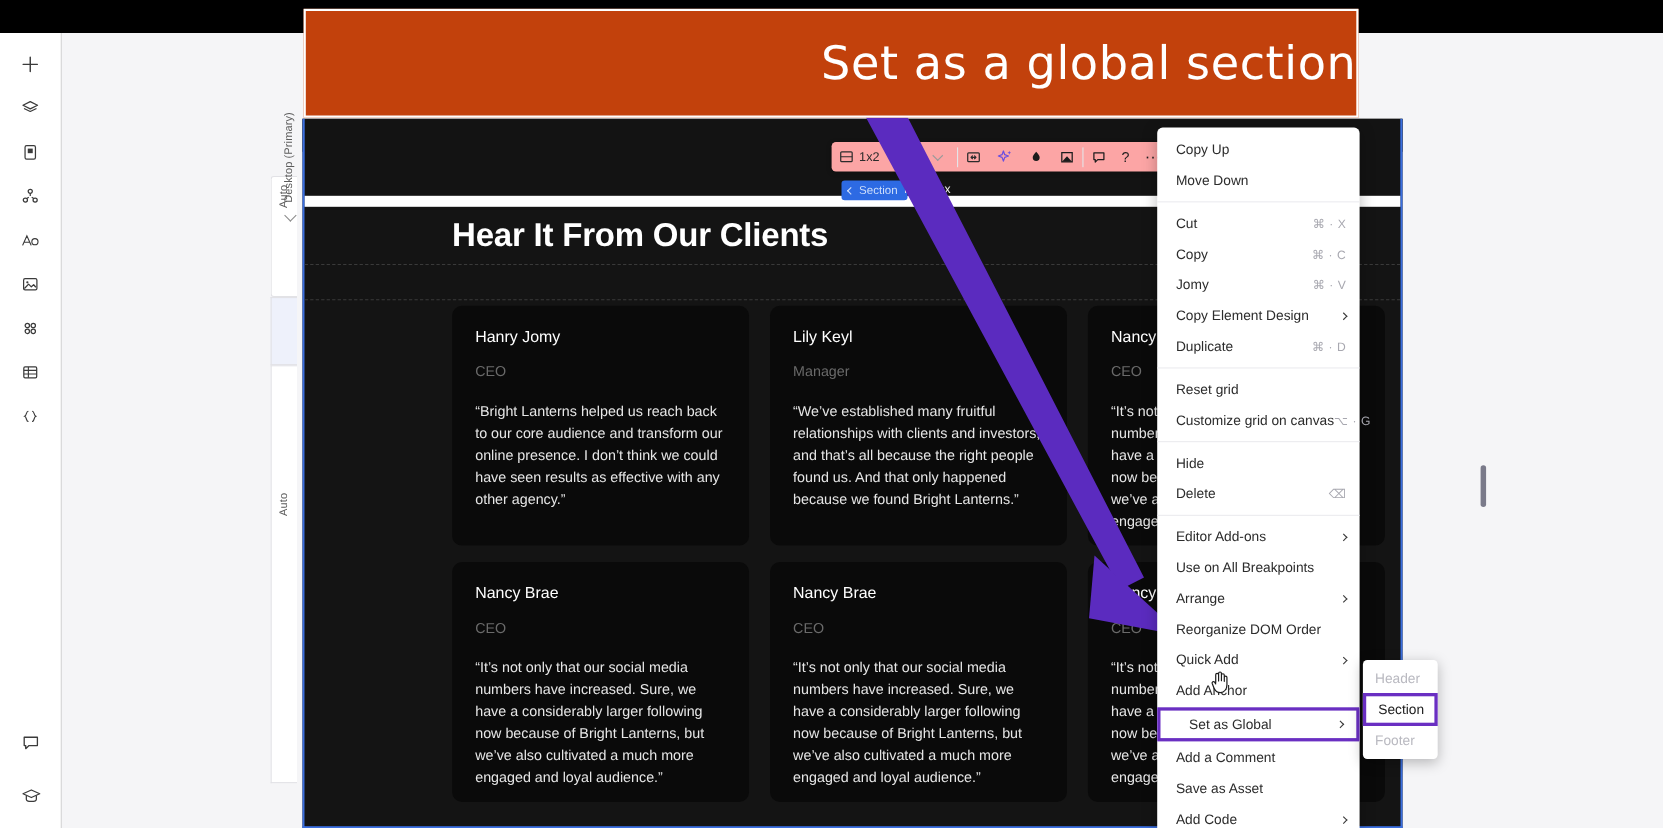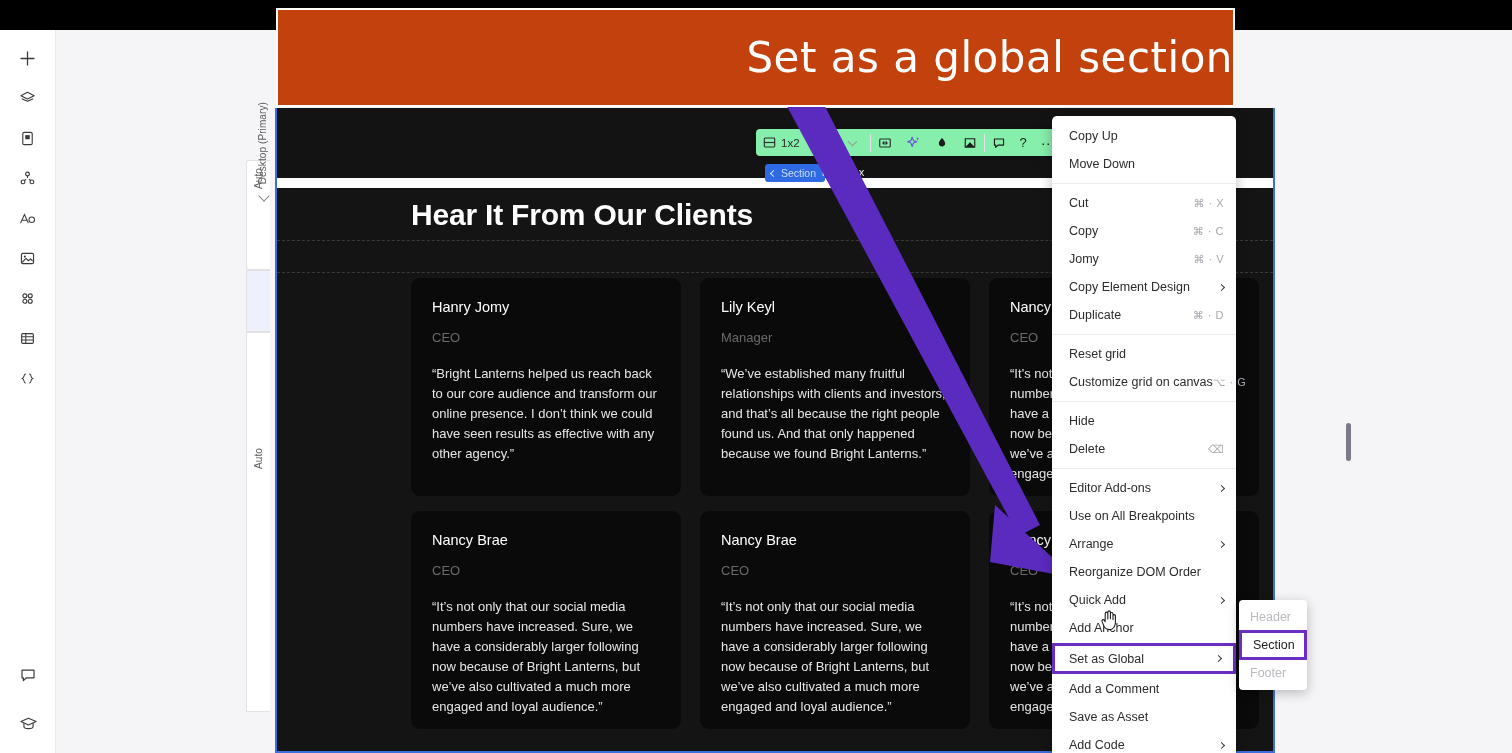--- a/index.html
+++ b/index.html
@@ -70,21 +70,21 @@
     background: #0c0c0c;
   }
   .frame-white-strip {
     position: absolute; left: 1000px; top: 30px; width: 17px; height: 25px;
     background: #ffffff;
   }
 
   
   .toolbar {
     position: absolute; left: 700px; top: 99px; width: 366px; height: 27px;
-    background: #86efac; border-radius: 4px; box-shadow: 0 1px 5px rgba(0,0,0,.22);
+    background: #fca5a5; border-radius: 4px; box-shadow: 0 1px 5px rgba(0,0,0,.22);
     display: flex; align-items: center; z-index: 30;
   }
   .tb-group { display: flex; align-items: center; height: 100%; }
   .tb-sep { width: 1px; height: 18px; background: #e4e4e8; }
   .tb-item {
     display: flex; align-items: center; justify-content: center; gap: 5px;
     height: 100%; padding: 0 7px; color: #2b2b2b; font-size: 11.5px; cursor: pointer;
   }
   .tb-caret { width: 7px; height: 7px; border-left: 1.3px solid #9a9a9a; border-bottom: 1.3px solid #9a9a9a;
               transform: rotate(-45deg); margin-bottom: 3px; }
@@ -148,21 +148,21 @@
     position: relative; height: 28px; display: flex; align-items: center;
     padding: 0 12px 0 17px; cursor: pointer; white-space: nowrap;
   }
   .mi .sc { margin-left: auto; color: #a8a8b0; font-size: 11px; letter-spacing: .5px; }
   .mi .arr { margin-left: auto; width: 5px; height: 5px;
              border-top: 1.4px solid #3a3a3a; border-right: 1.4px solid #3a3a3a;
              transform: rotate(45deg); }
   .mi-div { height: 1px; background: #ececef; margin: 5px 0; }
   .mi-highlight {
     background: #ffffff; border: 3px solid #6a2fc2; height: 31px;
-    margin: 1px 0; padding-left: 14px;
+    margin: 1px 0; padding-left: 26px;
   }
   .cursor-hand {
     position: absolute; left: 1099px; top: 608px; z-index: 70; pointer-events: none;
   }
 
   
   .submenu {
     position: absolute; left: 1239px; top: 600px; width: 68px;
     background: #ffffff; border-radius: 4px; box-shadow: 0 3px 12px rgba(0,0,0,.25);
     padding: 4px 0; z-index: 62; font-size: 12.5px;

